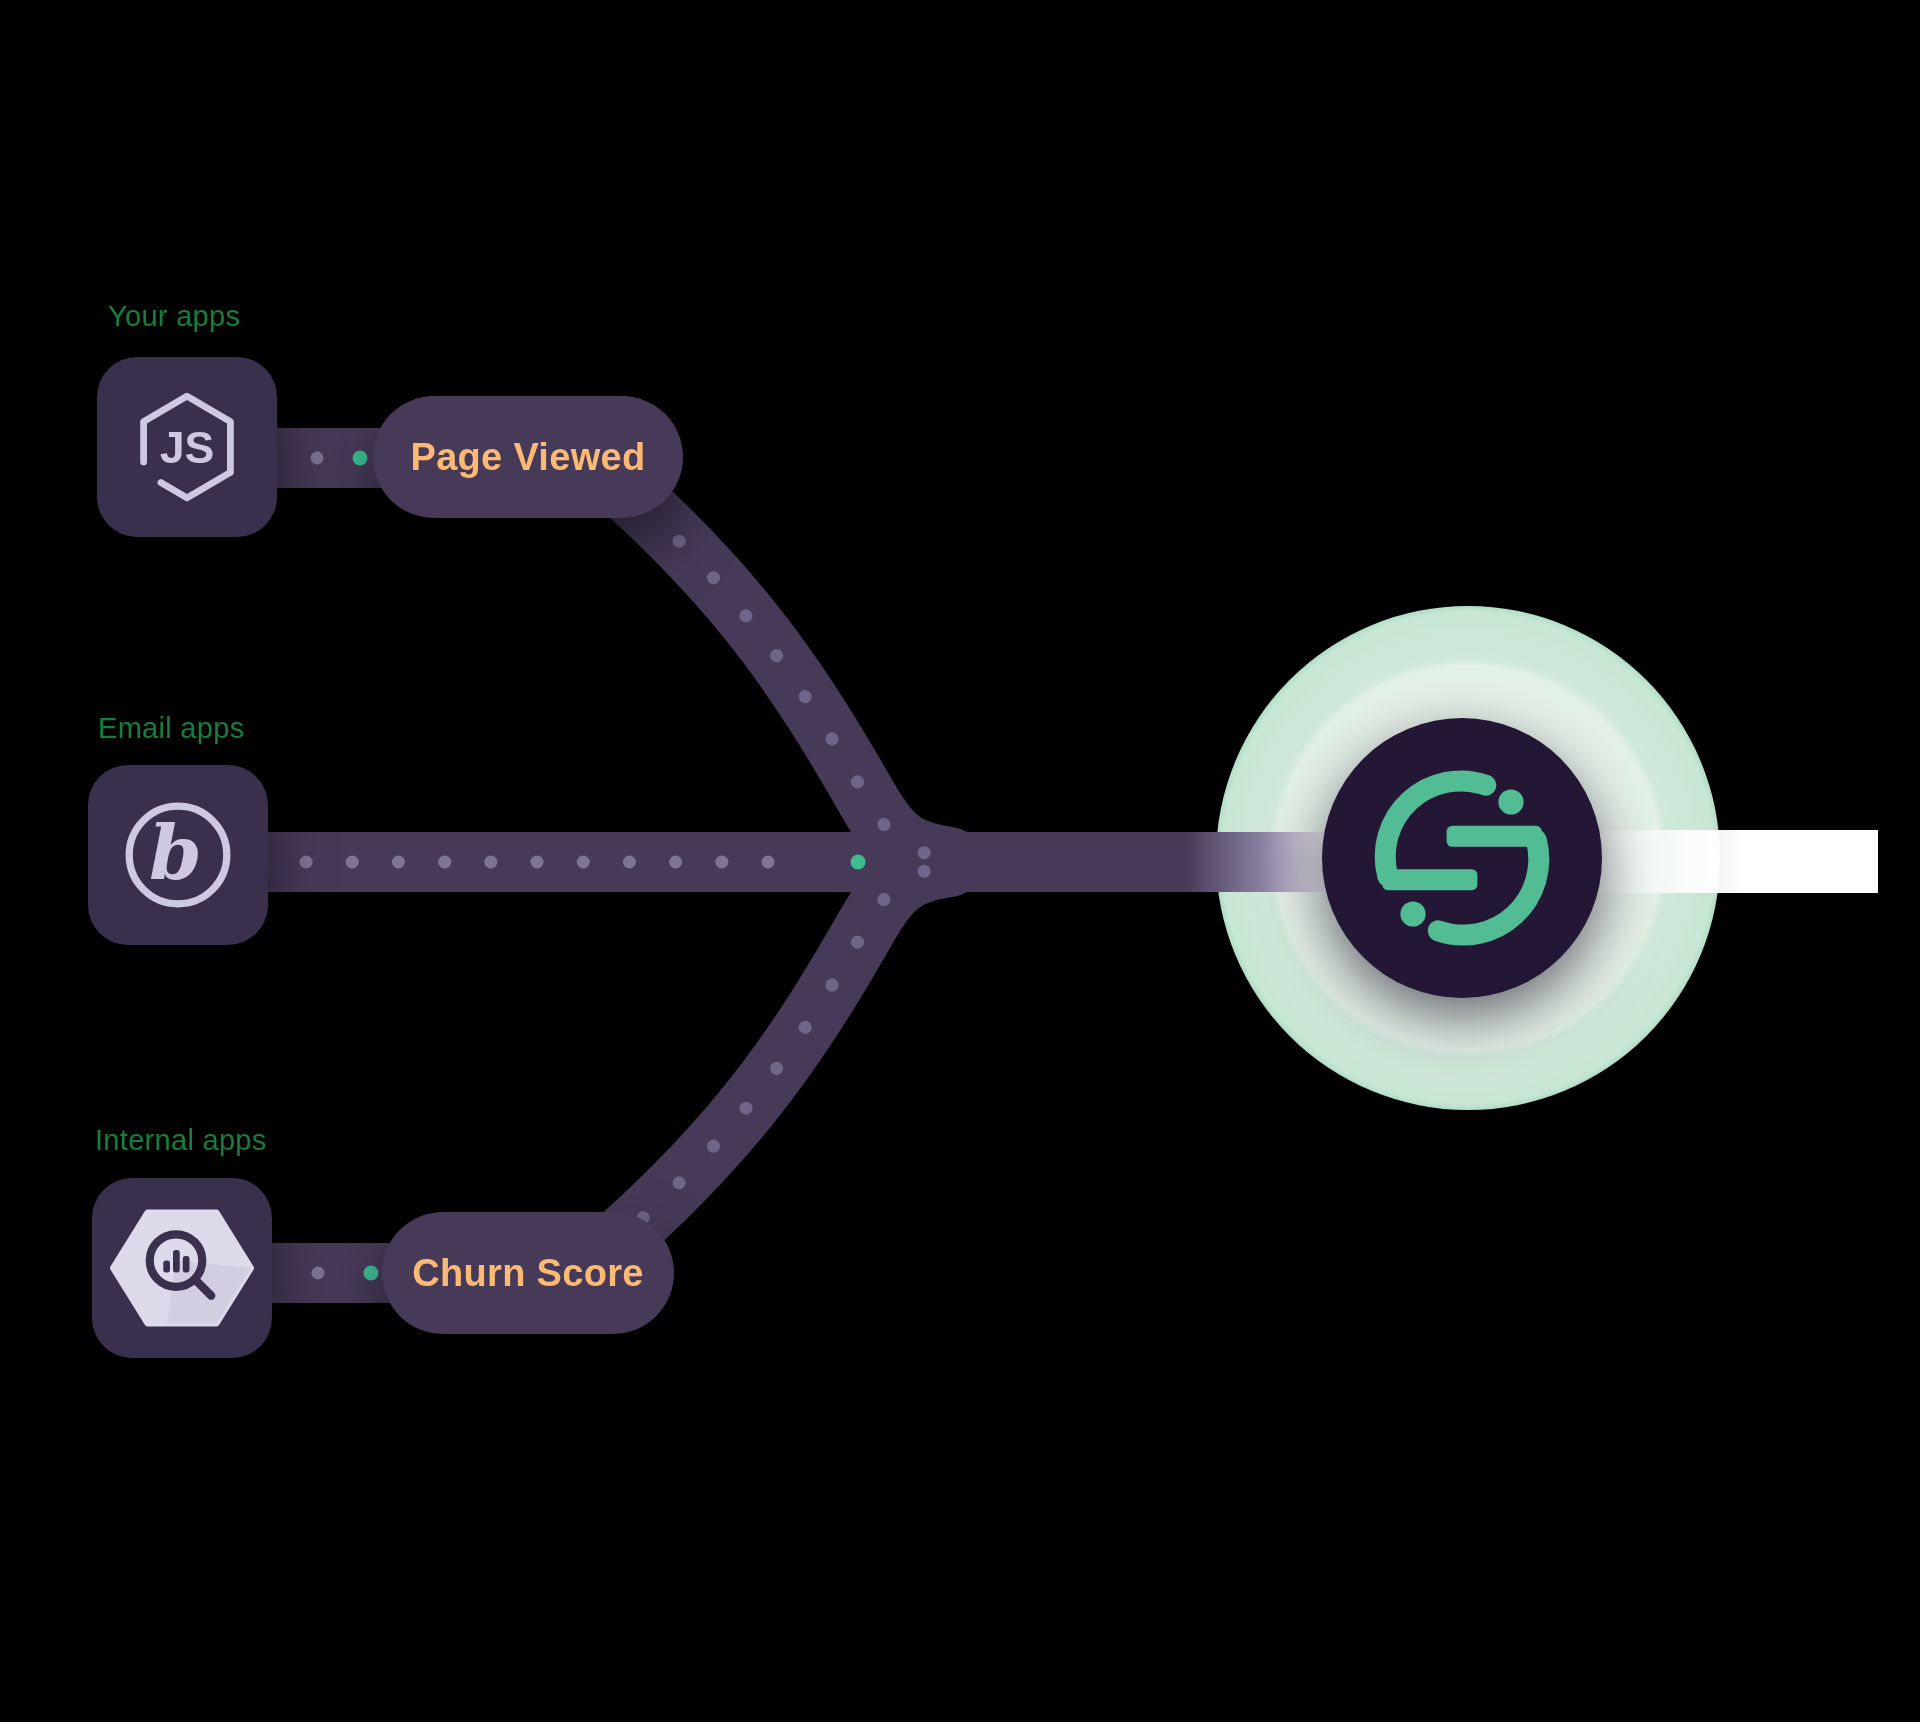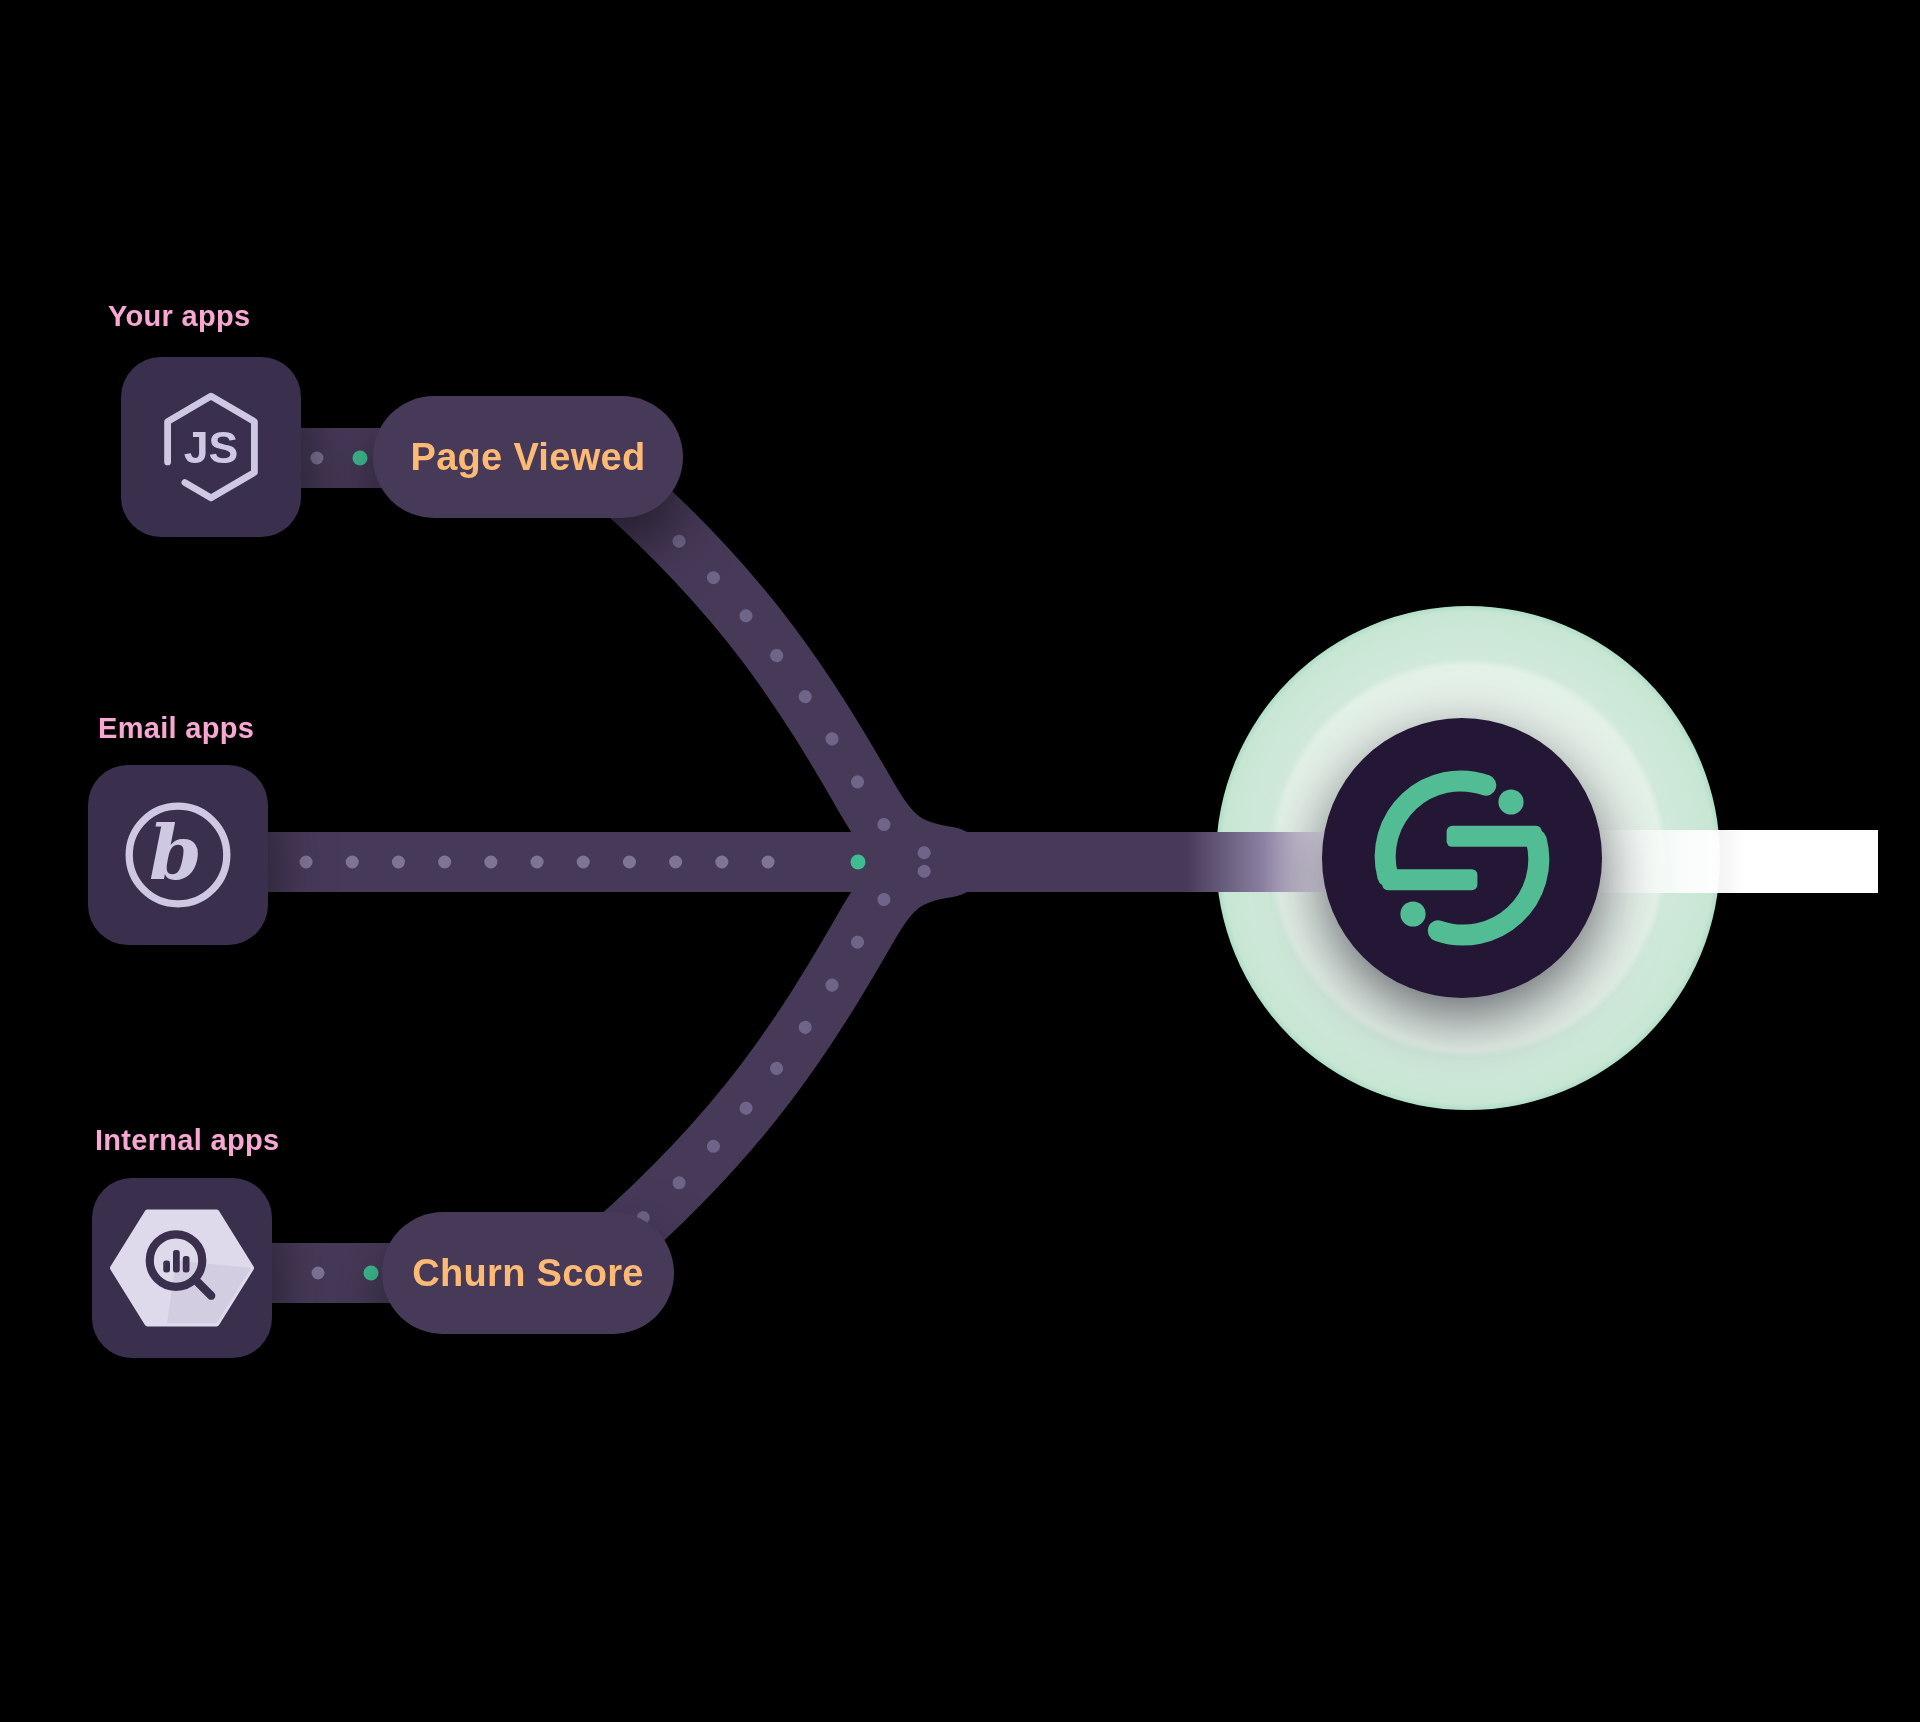--- a/index.html
+++ b/index.html
@@ -1,34 +1,34 @@
 <!DOCTYPE html>
 <html><head>
 <meta charset="utf-8">
 <style>
   html,body{margin:0;padding:0;background:#000;}
   .stage{
     position:relative;width:1920px;height:1722px;background:#000;overflow:hidden;
     font-family:"Liberation Sans",sans-serif;
   }
   .group-label{
-    position:absolute;font-size:29px;font-weight:700;color:#f9a8d4;letter-spacing:.3px;z-index:4;
+    position:absolute;font-size:29px;font-weight:400;color:#15803d;letter-spacing:.3px;z-index:4;
   }
   .tile{
     position:absolute;width:180px;height:180px;background:#3B2F4E;border-radius:40px;
     display:flex;align-items:center;justify-content:center;z-index:4;
     box-shadow:0 28px 60px rgba(0,0,0,.55);
   }
   .pill{
     position:absolute;height:122px;background:#473A59;border-radius:61px;
     display:flex;align-items:center;justify-content:center;z-index:4;
     color:#fdba74;font-size:38px;font-weight:700;letter-spacing:.3px;
     box-shadow:0 30px 60px rgba(0,0,0,.5);
   }
-  .tile-js{left:97px;top:357px;margin-left:24px;}
+  .tile-js{left:97px;top:357px;}
   .tile-braze{left:88px;top:765px;}
   .tile-bq{left:92px;top:1178px;}
   .pill-page{left:373px;top:396px;width:310px;}
   .pill-email{left:866px;top:801px;width:322px;}
   .pill-churn{left:382px;top:1212px;width:292px;}
   .label-your{left:108px;top:300px;}
   .label-cloud{left:98px;top:712px;}
   .label-internal{left:95px;top:1124px;}
   .glow{
     position:absolute;left:1216px;top:606px;width:504px;height:504px;border-radius:50%;z-index:1;

